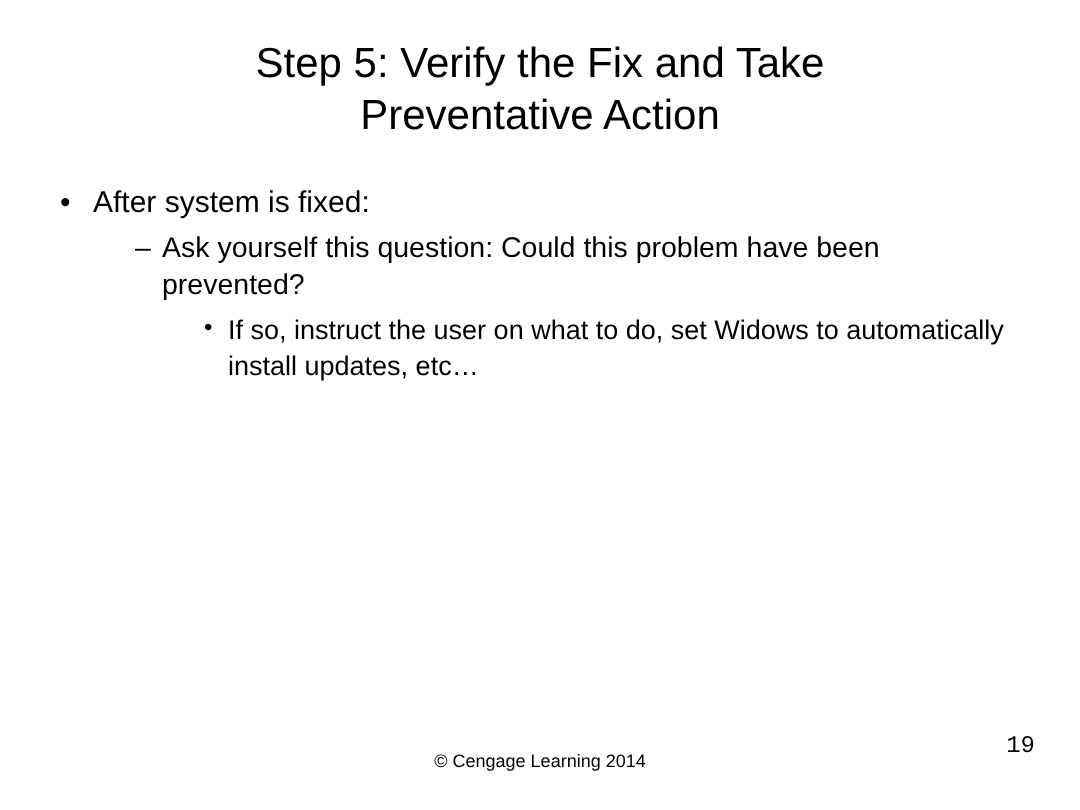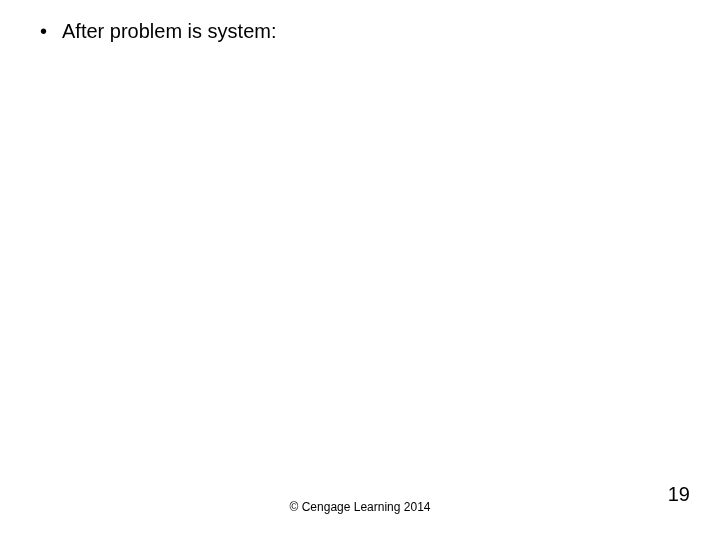--- a/index.html
+++ b/index.html
@@ -93,34 +93,47 @@
     position: absolute;
     left: 50%;
     transform: translateX(-50%);
     bottom: 26px;
     font-size: 12px;
   }
   .footer-right {
     position: absolute;
     right: 30px;
     bottom: 34px;
-    font-size: 20px;
+    font-size: 16px;
+    font-family: Liberation Mono, monospace;
   }
 </style>
 </head>
 <body>
 
 <div class="slide">
 
+  <div class="title">
+    <span>Step 5: Verify the Fix and Take</span><br>
+    <span>Preventative Action</span>
+  </div>
 
   <div class="body">
     <ul class="level1">
       <li>
-        <span>After problem is system:</span>
+        <span>After system is fixed:</span>
         <ul class="level2">
+          <li>
+            <span>Ask yourself this question: Could this problem have been prevented?</span>
+            <ul class="level3">
+              <li>
+                <span>If so, instruct the user on what to do, set Widows to automatically install updates, etc…</span>
+              </li>
+            </ul>
+          </li>
         </ul>
       </li>
     </ul>
   </div>
 
   <div class="footer-left">
     <br>
   </div>
   <div class="footer-center">© Cengage Learning  2014</div>
   <div class="footer-right">19</div>

